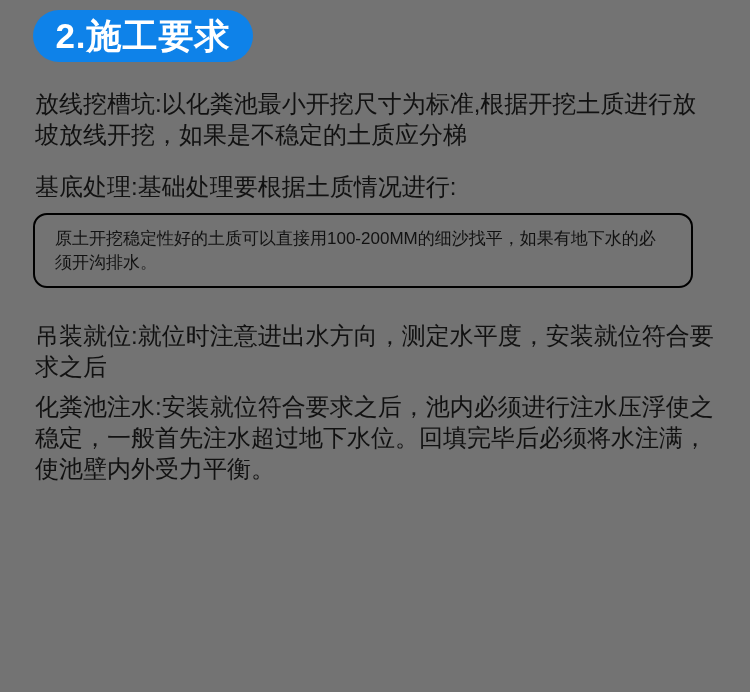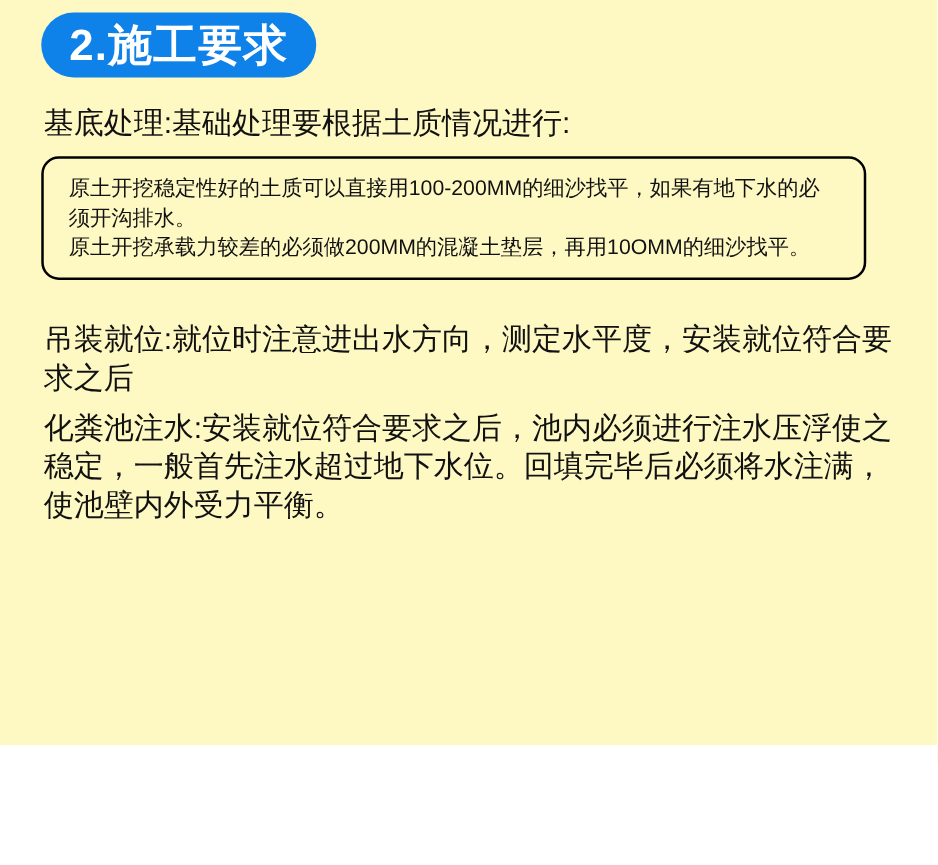--- a/index.html
+++ b/index.html
@@ -3,22 +3,22 @@
 <meta charset="utf-8">
 <style>
   html, body {
     margin: 0;
     padding: 0;
     background: #ffffff;
   }
   .page {
     position: relative;
     width: 750px;
-    height: 596px;
-    background: #fef9c3;
+    height: 692px;
+    background: #737373;
     overflow: hidden;
     font-family: "Liberation Sans", "DejaVu Sans", sans-serif;
     color: #111111;
   }
   .title-pill {
     margin: 10px 0 0 33px;
     width: 220px;
     height: 52px;
     border-radius: 26px;
     background: #0e82e9;
@@ -57,26 +57,26 @@
 <body>
 
 <div class="page">
 
   <div class="title-pill">
     <span>2.施工要求</span>
   </div>
 
   <div class="content">
 
+    <p class="para para-setting-out">放线挖槽坑:以化粪池最小开挖尺寸为标准,根据开挖土质进行放坡放线开挖，如果是不稳定的土质应分梯</p>
 
     <p class="para para-base-treat">基底处理:基础处理要根据土质情况进行:</p>
 
     <div class="note-box">
       <p class="note-line">原土开挖稳定性好的土质可以直接用100-200MM的细沙找平，如果有地下水的必须开沟排水。</p>
-      <p class="note-line">原土开挖承载力较差的必须做200MM的混凝土垫层，再用10OMM的细沙找平。</p>
     </div>
 
     <p class="para para-hoisting">吊装就位:就位时注意进出水方向，测定水平度，安装就位符合要求之后</p>
 
     <p class="para para-water-filling">化粪池注水:安装就位符合要求之后，池内必须进行注水压浮使之稳定，一般首先注水超过地下水位。回填完毕后必须将水注满，使池壁内外受力平衡。</p>
 
 
   </div>
 </div>
 

